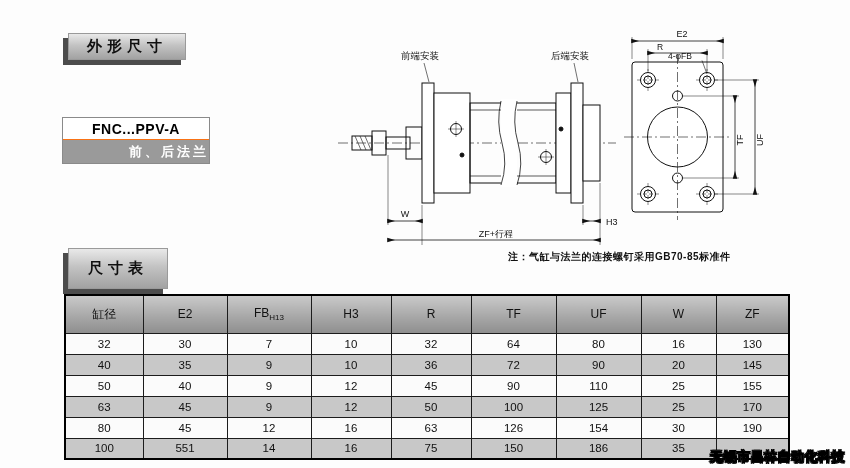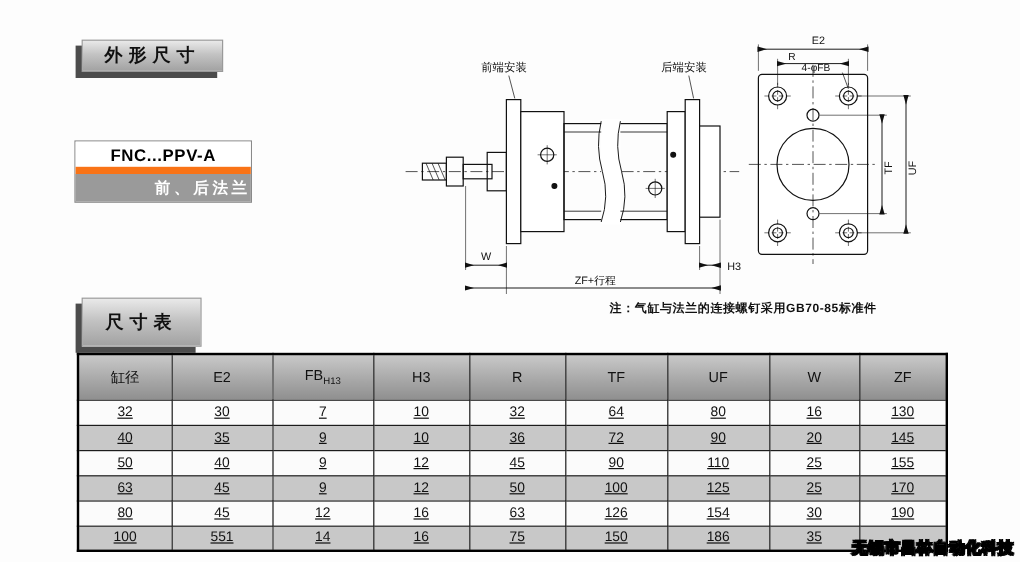--- a/index.html
+++ b/index.html
@@ -27,21 +27,21 @@
   #tab-table   { left:68px; top:248px; width:100px; height:41px; }
 
   
   .model-box {
     position:absolute; left:62px; top:117px; width:148px;
     border:1px solid #8a8a8a;
   }
   .model-code {
     background:#ffffff; color:#000; font-weight:bold;
     font-size:14px; text-align:center; padding:3px 0 2px 0;
-    border-bottom:6px solid #f97316; letter-spacing:0.5px;
+    border-bottom:1px solid #f97316; letter-spacing:0.5px;
   }
   .model-desc {
     background:#9a9a9a; color:#fff; font-weight:bold;
     font-size:13px; text-align:right; padding:3px 0 2px 0;
     letter-spacing:3px;
   }
 
   .drawing-wrap { position:absolute; left:330px; top:25px; width:480px; height:245px; }
   svg text { font-family:"Liberation Sans", sans-serif; fill:#111; stroke:none; }
 
@@ -58,21 +58,21 @@
   }
   .dim-table th, .dim-table td {
     border:1px solid #1c1c1c; text-align:center; vertical-align:middle;
     overflow:hidden; white-space:nowrap;
   }
   .dim-table th {
     height:38px; font-size:12px; font-weight:normal;
     background:linear-gradient(180deg,#c9c9c9 0%,#a8a8a8 55%,#8f8f8f 100%);
   }
   .dim-table th sub { font-size:8px; }
-  .dim-table td { height:21px; font-size:11.5px; background:#fbfbfb;text-decoration:underline; }
+  .dim-table td { height:21px; font-size:11.5px; background:#fbfbfb; }
   .dim-table tbody tr:nth-child(even) td { background:#c8c8c8; }
 
   .watermark {
     position:absolute; right:5px; bottom:2px; z-index:20;
     font-size:13px; font-weight:bold; color:#fff;
     -webkit-text-stroke:1px #000;
     text-shadow:1px 1px 0 #000,-1px -1px 0 #000,1px -1px 0 #000,-1px 1px 0 #000;
     letter-spacing:0.5px;
   }
 </style>

